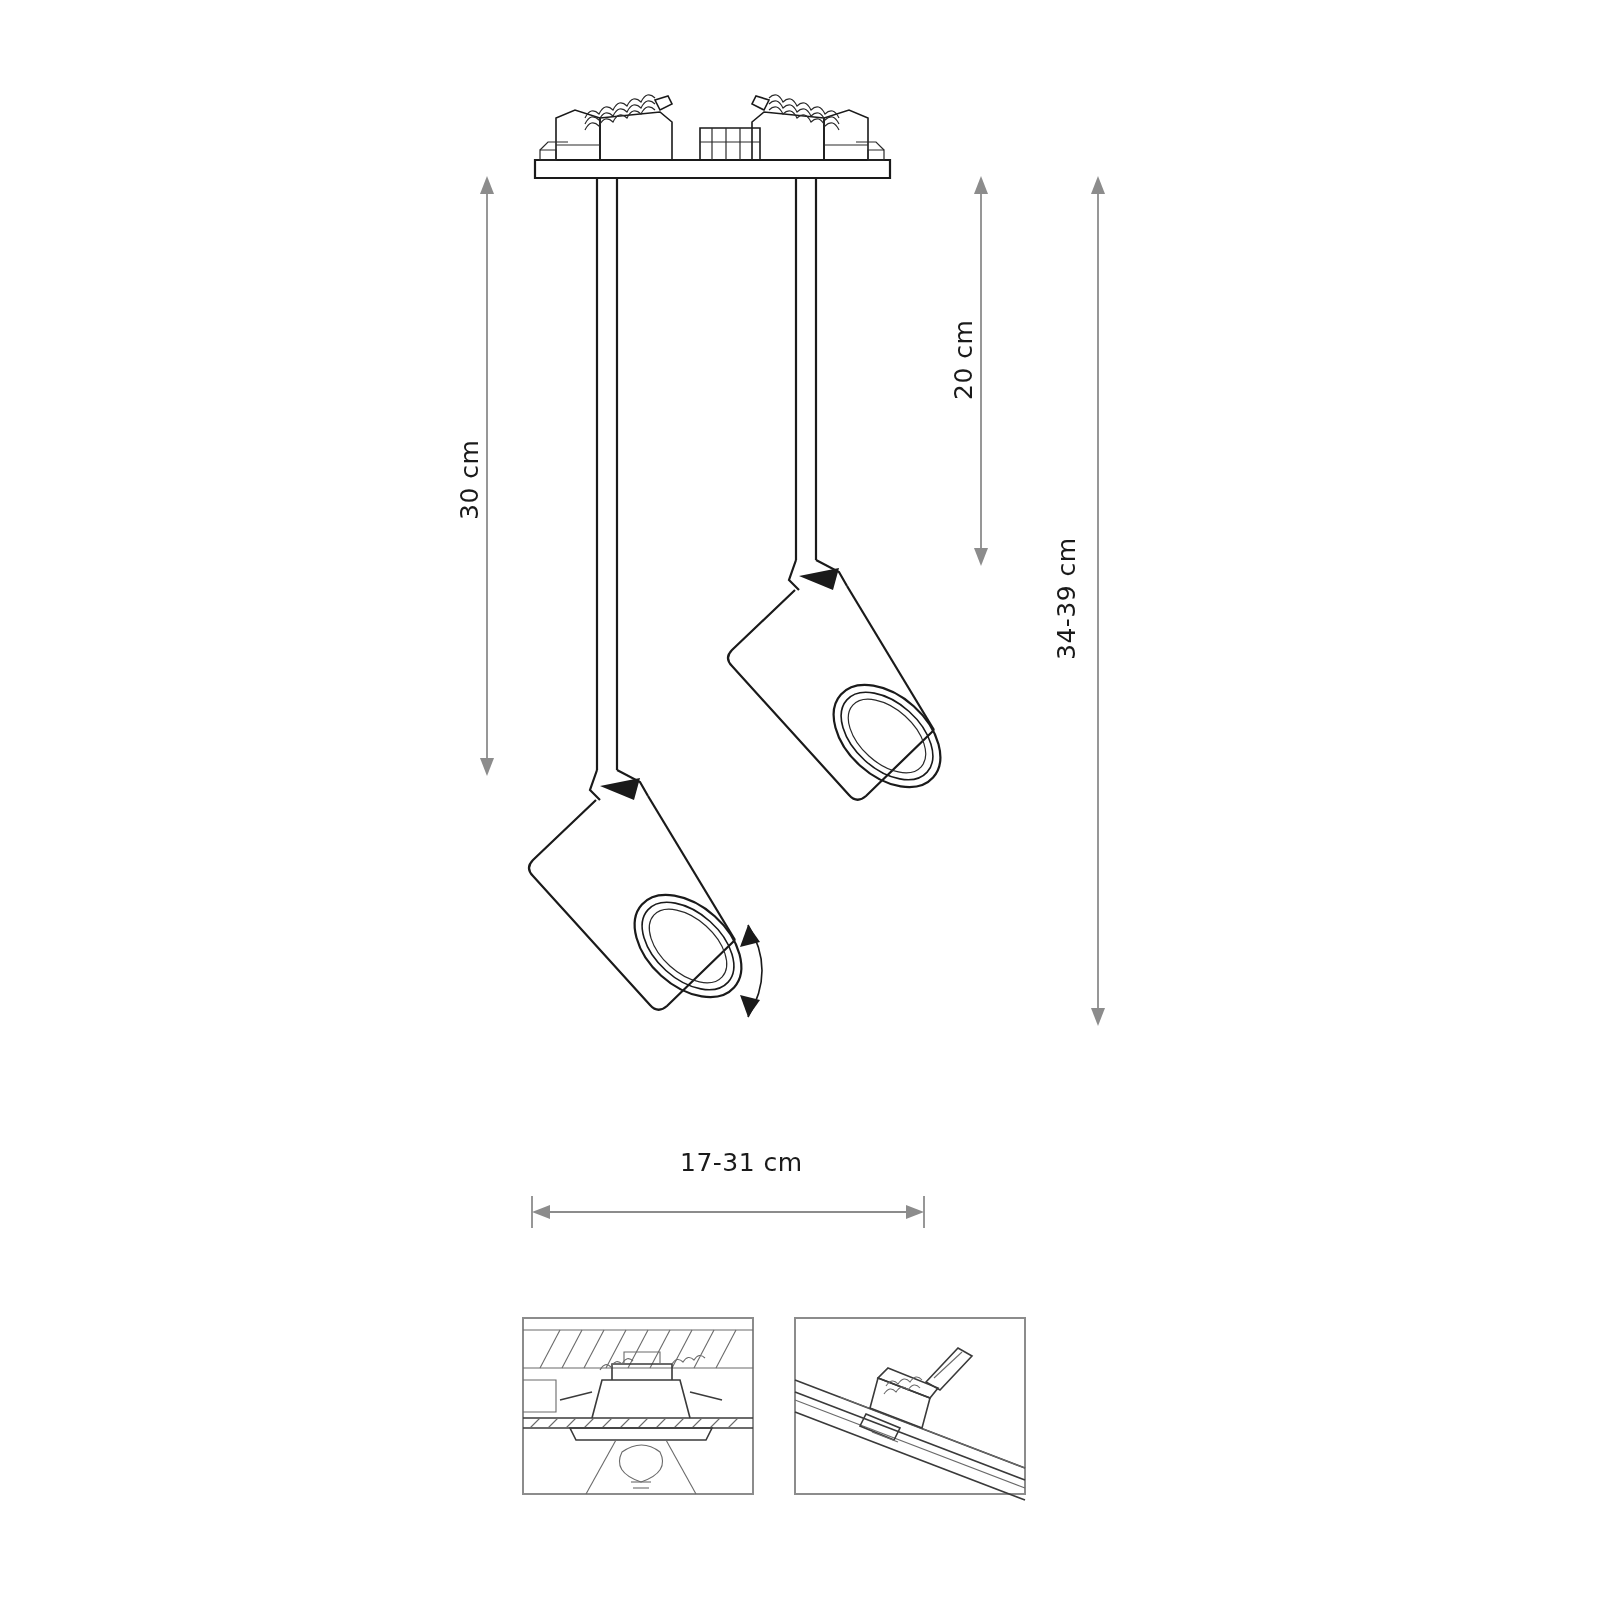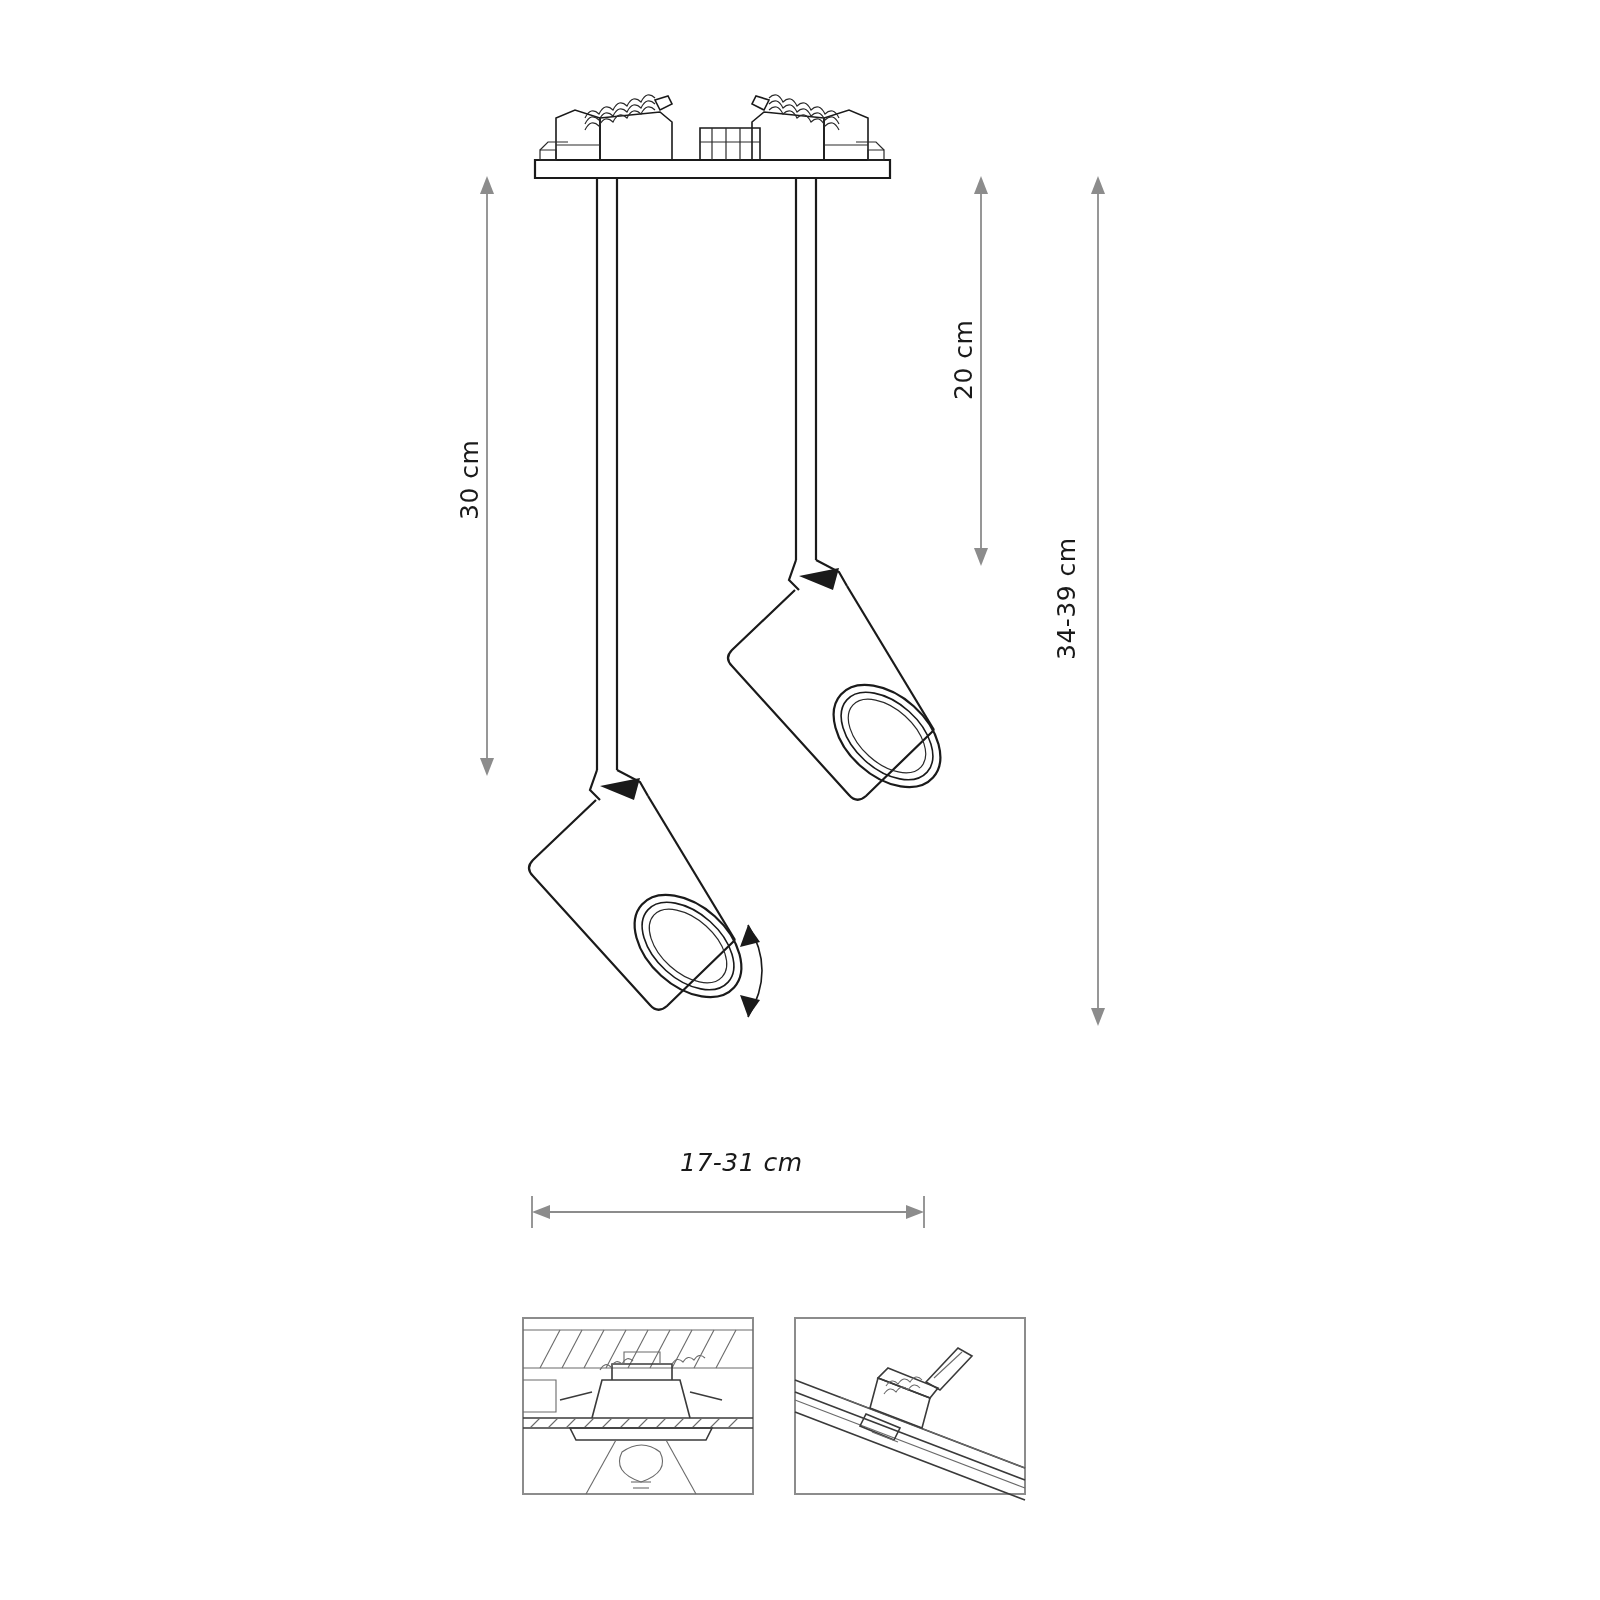--- a/index.html
+++ b/index.html
@@ -149,21 +149,21 @@
       <path class="dimline" d="M924 1196 L924 1228"></path>
     </g>
   </svg>
 
   <div class="dim-label vert" style="left:455px; top:520px;">30 cm</div>
 
   <div class="dim-label vert" style="left:949px; top:400px;">20 cm</div>
 
   <div class="dim-label vert" style="left:1052px; top:660px;">34-39 cm</div>
 
-  <div class="dim-label" style="left:680px; top:1148px;font-style:italic;">17-31 cm</div>
+  <div class="dim-label" style="left:680px; top:1148px;">17-31 cm</div>
 
   <svg class="layer" viewBox="0 0 1600 1600">
 
     <g>
       <rect class="inset-box" x="523" y="1318" width="230" height="176"></rect>
 
       <path class="inset-ln-fine" d="M523 1330 L753 1330"></path>
       <path class="inset-ln-fine" d="M523 1368 L753 1368"></path>
       <g class="inset-ln-fine">
         <path d="M540 1368 L560 1330"></path>

